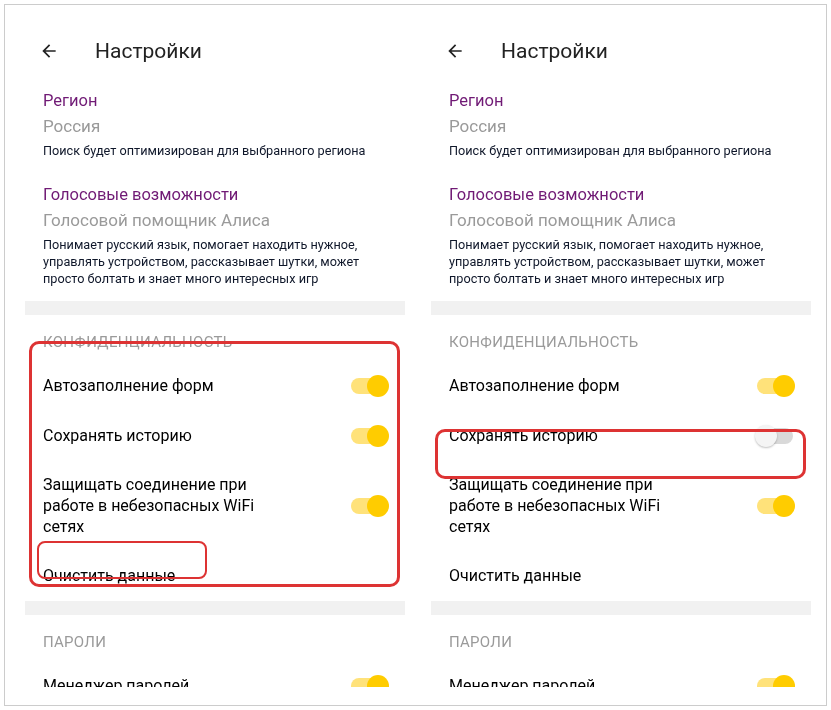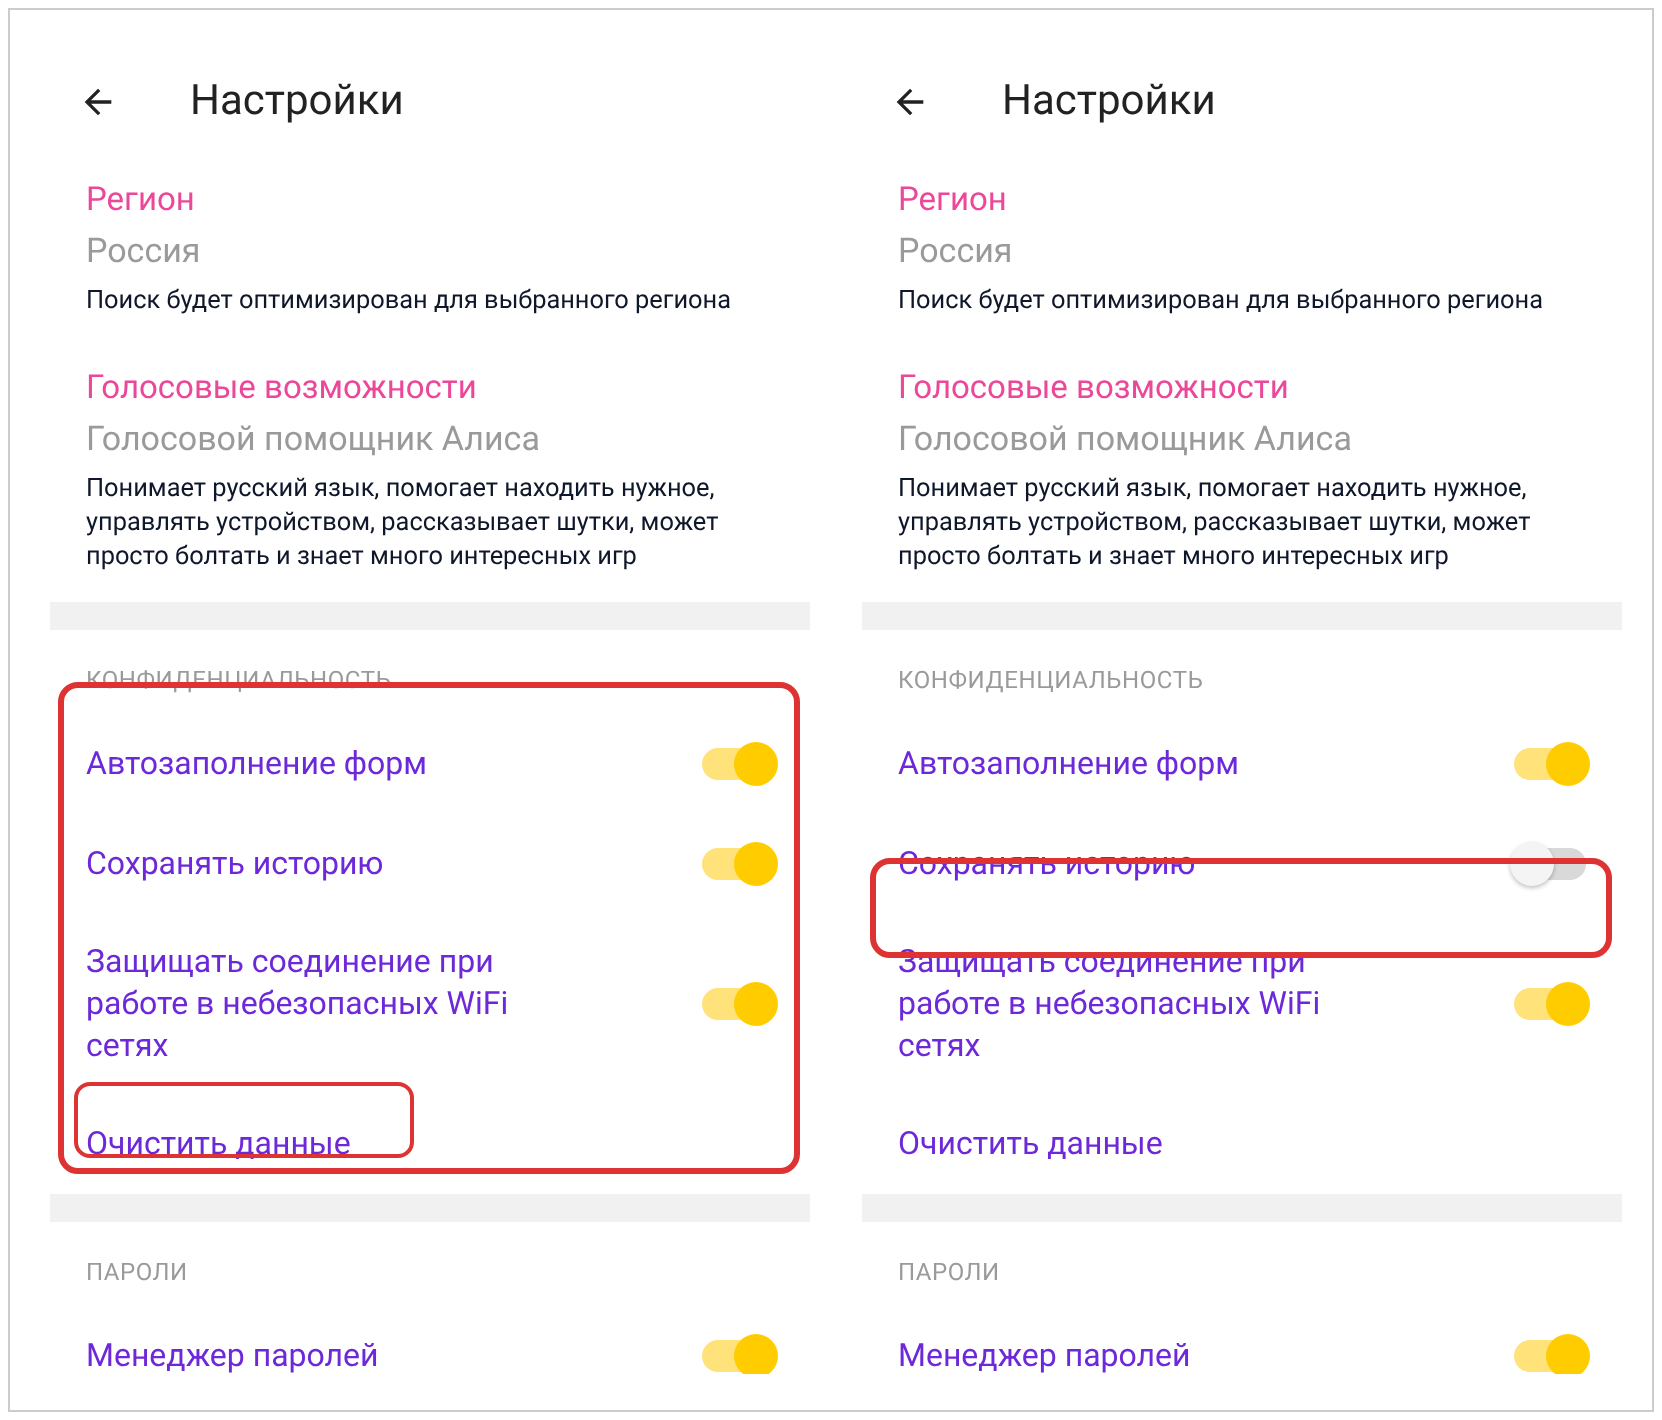--- a/index.html
+++ b/index.html
@@ -39,41 +39,41 @@
   .back-arrow { width: 20px; height: 20px; display:flex; align-items:center; justify-content:center; }
   .title { font-size: 21px; color: #222; font-weight: 400; }
 
   .section { background: #fff; }
   .gap { height: 14px; background: #f1f1f1; }
 
   .item {
     padding: 10px 18px 10px 18px;
     position: relative;
   }
-  .item-title { font-size: 16.5px; color: #ec4899; line-height: 1.5; }
+  .item-title { font-size: 16.5px; color: #701a75; line-height: 1.5; }
   .item-value { font-size: 17px; color: #9a9a9a; margin-top: 2px; }
   .item-desc  { font-size: 12.7px; color: #0f172a; margin-top: 6px; line-height: 1.35; padding-bottom:4px;}
 
   .section-header {
-    font-size: 12px;
+    font-size: 15px;
     letter-spacing: 0.3px;
     color: #9a9a9a;
     padding: 18px 18px 10px 18px;
     background: #fff;
   }
 
   .row {
     background:#fff;
     padding: 14px 18px;
     display:flex;
     align-items:center;
     justify-content:space-between;
     min-height:50px;
   }
-  .row .label { font-size: 16px; color:#6d28d9; line-height:1.3; padding-right: 50px;}
+  .row .label { font-size: 16px; color:#000000; line-height:1.3; padding-right: 50px;}
   .row.multiline .label { max-width: 280px; }
 
   .toggle {
     width: 36px; height: 16px;
     border-radius: 10px;
     position: relative;
     flex-shrink:0;
   }
   .toggle::after {
     content:"";

